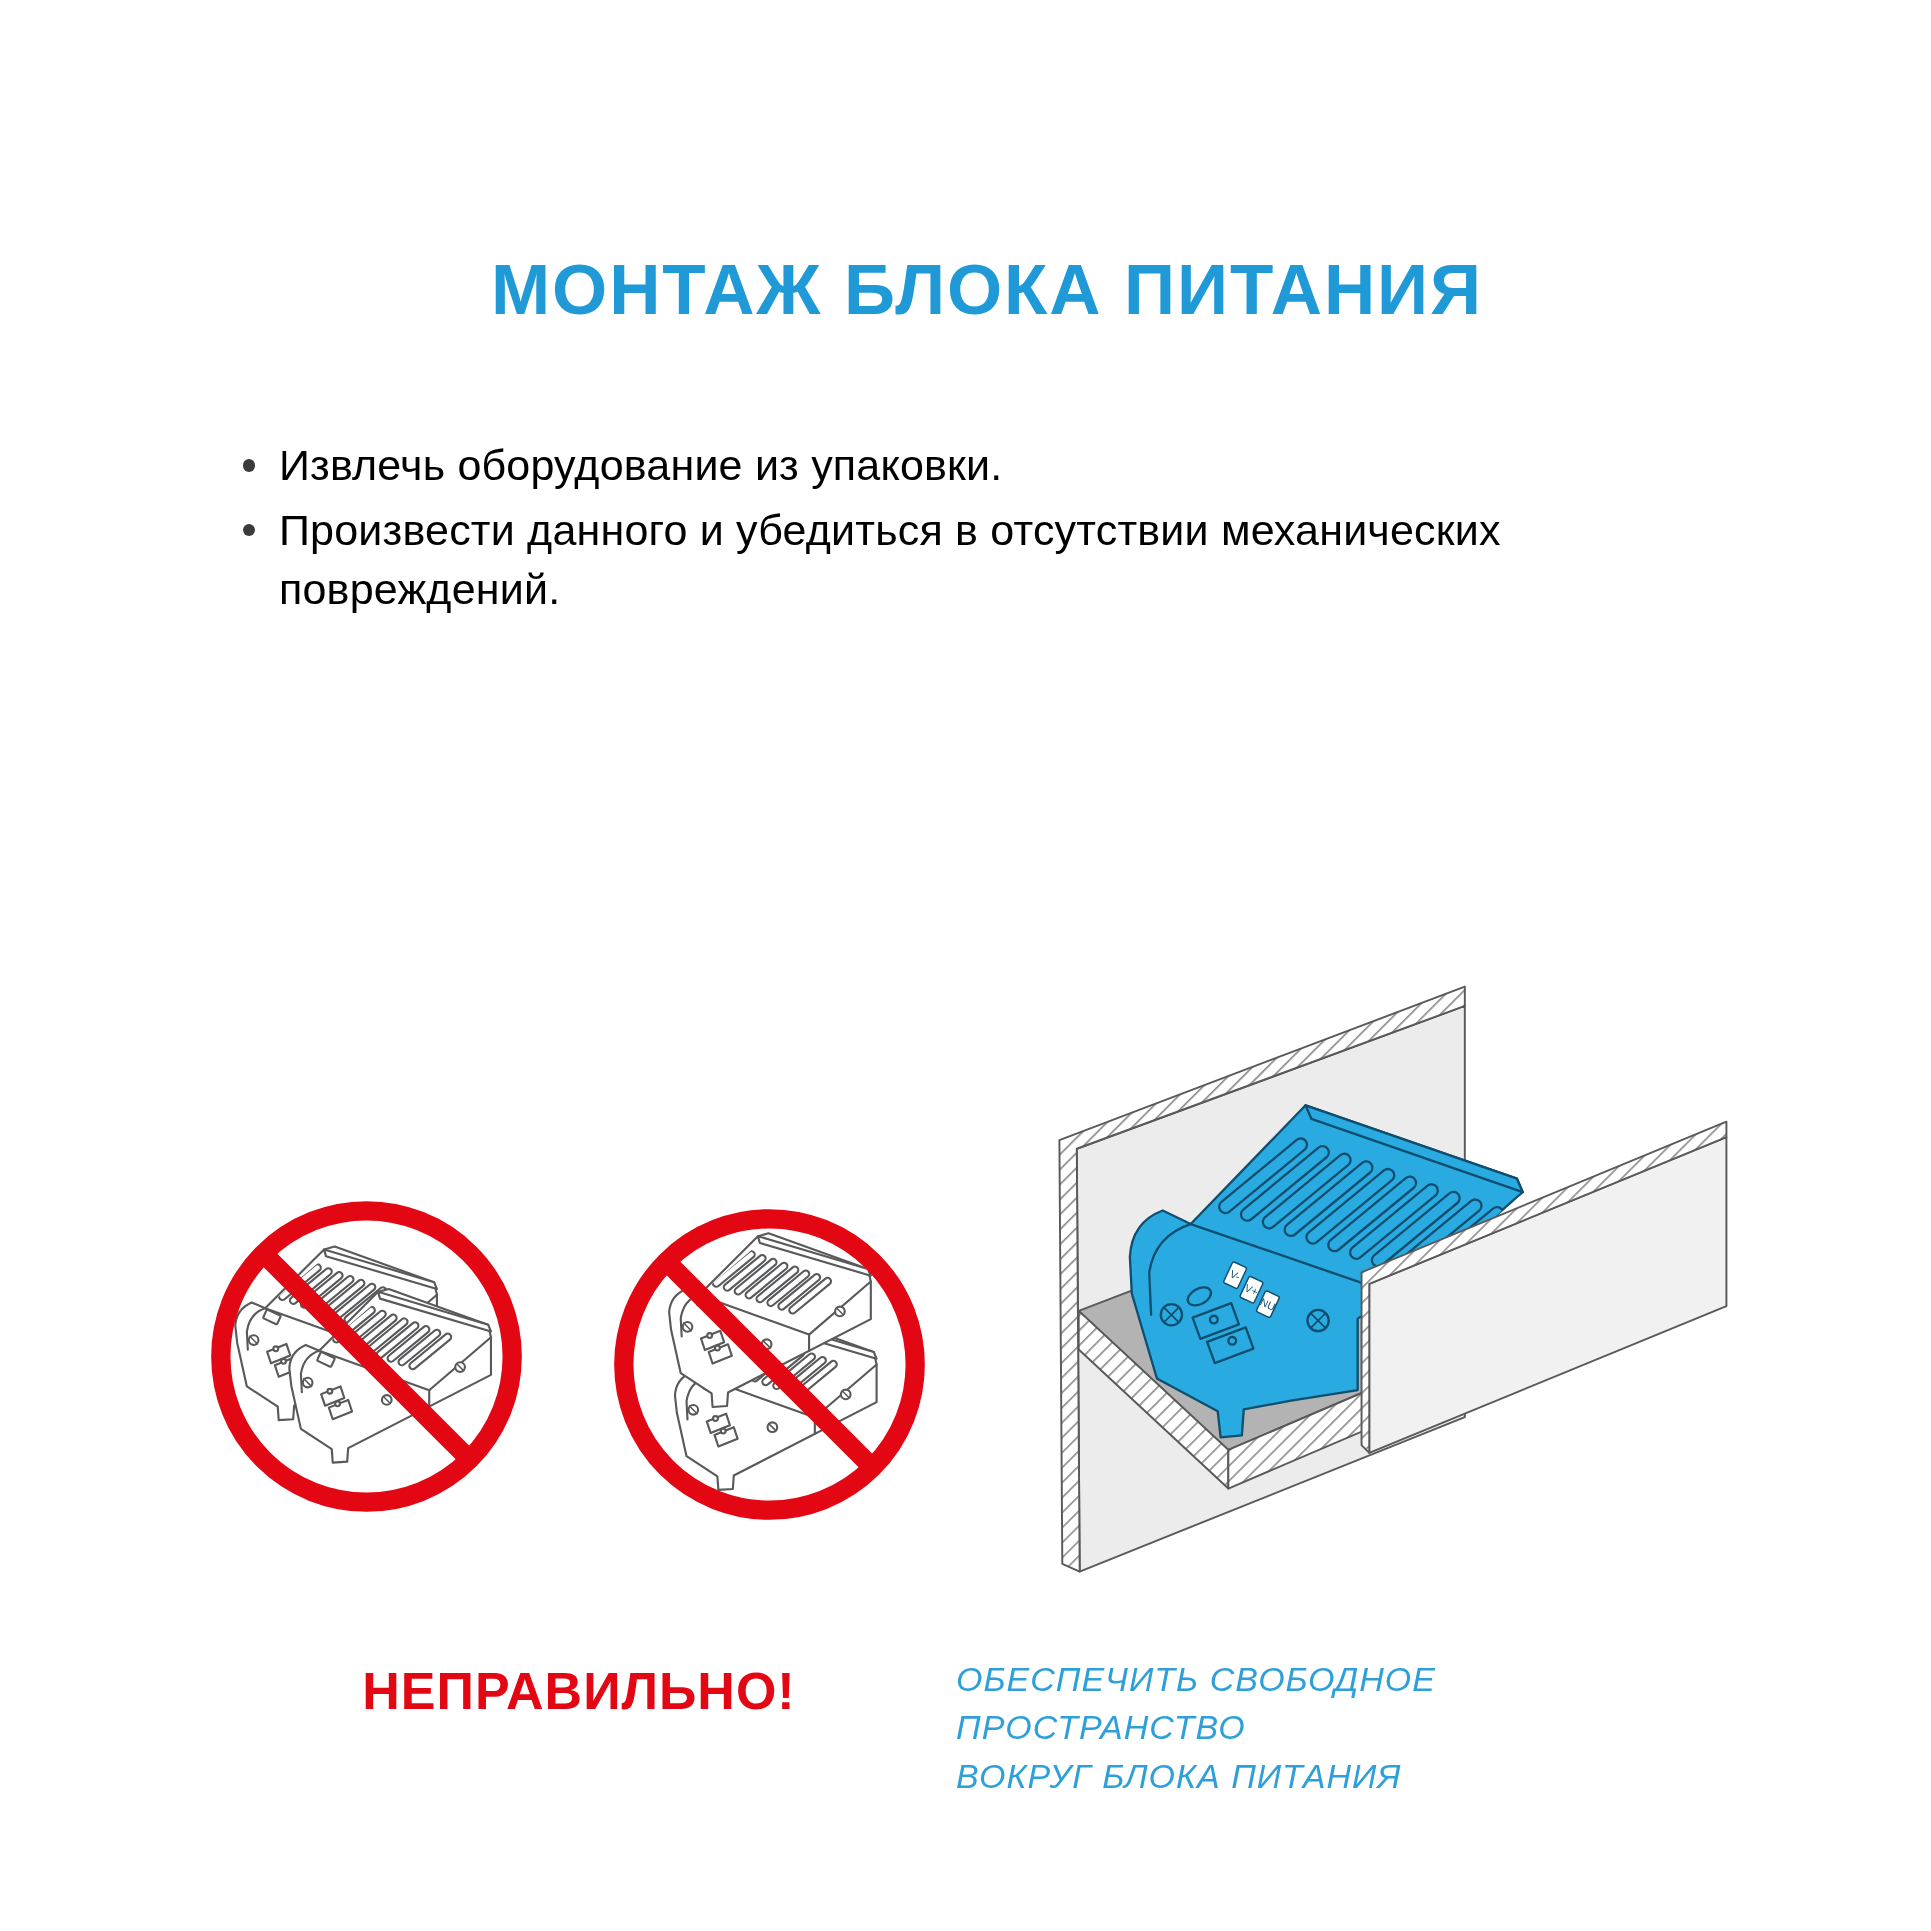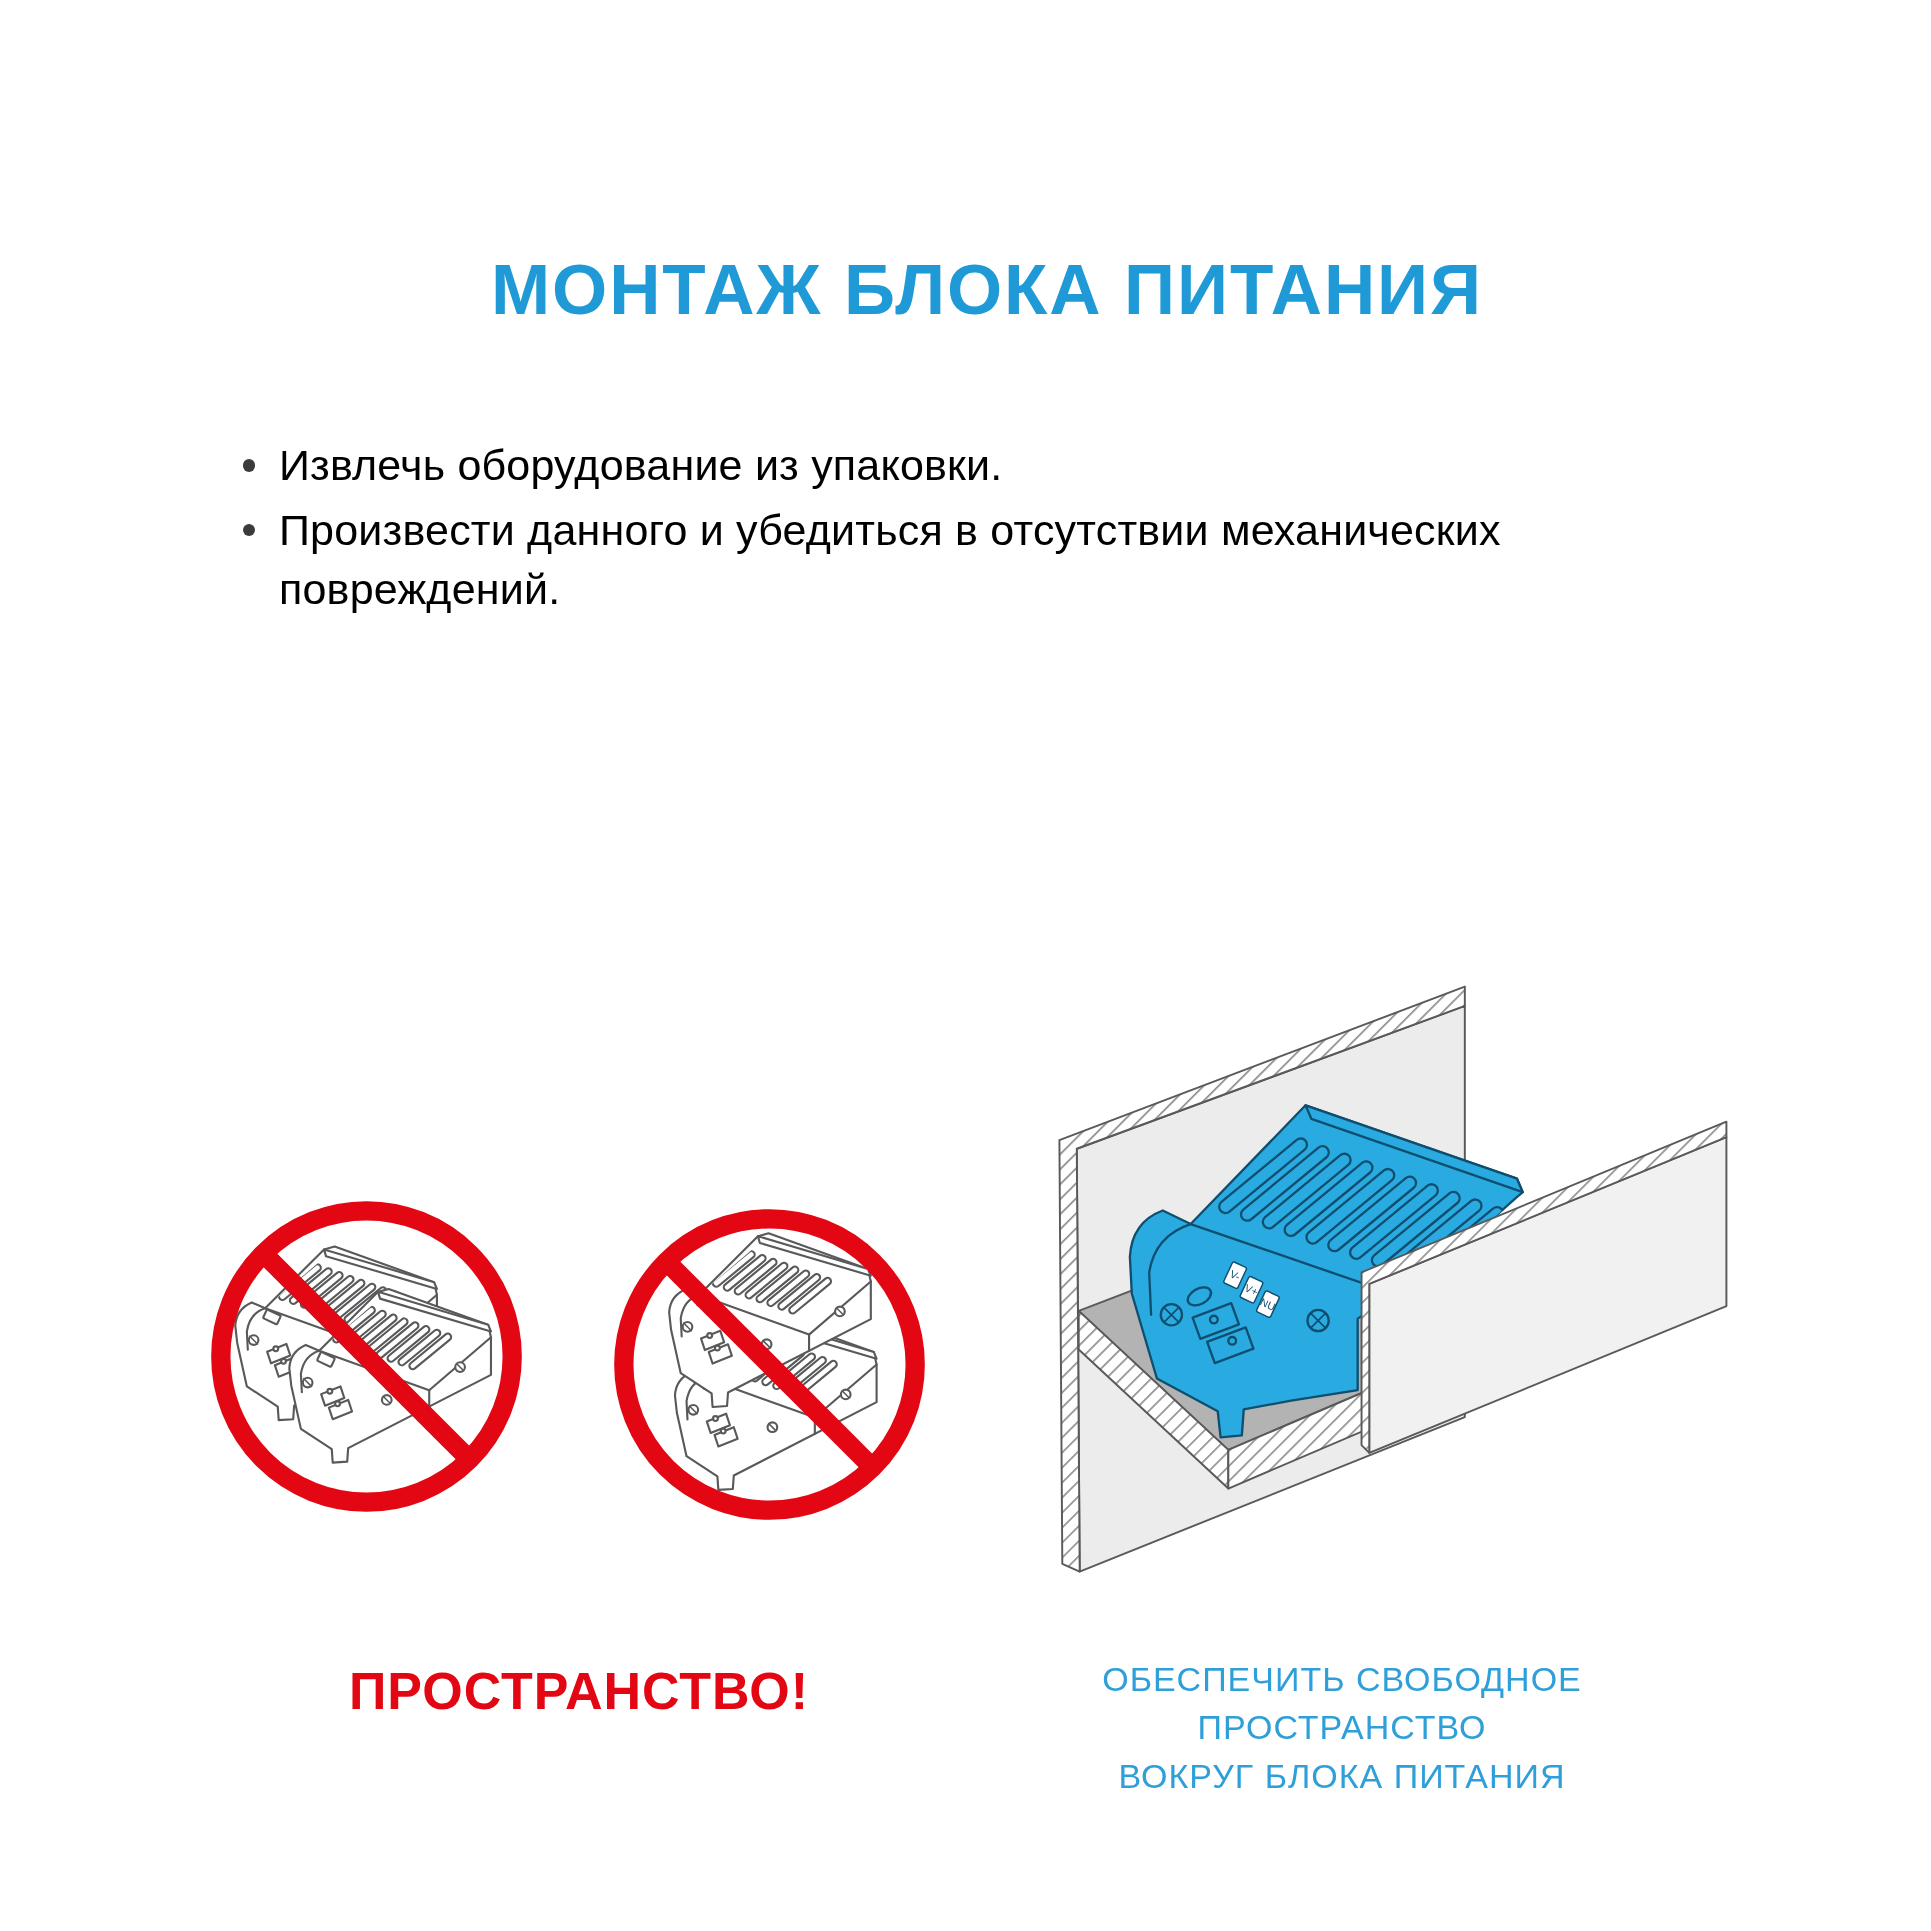--- a/index.html
+++ b/index.html
@@ -28,22 +28,22 @@
   .fig-no1 { position:absolute; left:188px; top:1178px; }
   .fig-no2 { position:absolute; left:591px; top:1186px; }
   .fig-ok  { position:absolute; left:1043px; top:975px; }
   .wrong-label {
     position:absolute; left:241px; top:1661px; width:676px;
     text-align:center; font-size:52px; font-weight:bold;
     color:#E30613; letter-spacing:1px;
   }
   .ok-caption {
     position:absolute; left:956px; top:1655px; width:772px;
-    text-align:center; font-size:34px; line-height:1.42;
-    color:#2E9FD8; letter-spacing:1px;
+    font-size:34px; line-height:1.42;
+    color:#2E9FD8; letter-spacing:1px;font-style:italic;
   }
   svg { display:block; }
   .svgtext { font-family:"Liberation Sans", sans-serif; }
 </style>
 </head>
 <body>
 
 <div class="page">
 
   <h1 class="title">МОНТАЖ БЛОКА ПИТАНИЯ</h1>
@@ -113,21 +113,21 @@
     <g transform="translate(62,42)">
       <use href="#psuLine" x="6" y="86"></use>
       <use href="#psuLine"></use>
     </g>
     <g fill="none" stroke="#E30613" stroke-width="20">
       <circle cx="185" cy="185" r="151"></circle>
       <line x1="78" y1="78" x2="292" y2="292"></line>
     </g>
   </svg>
 
-  <div class="wrong-label">ПРОСТРАНСТВО!</div>
+  <div class="wrong-label">НЕПРАВИЛЬНО!</div>
 
   <svg class="fig-ok" width="695" height="695" viewBox="0 0 720 720">
     <defs>
       <clipPath id="clipB">
           <path d="M153,258 L278,149 L497,225 L374,334 Z"></path>
         </clipPath>
       <g id="slatB">
           <rect x="-6.5" y="-57" width="13" height="114" rx="6.5" transform="rotate(50.5)"></rect>
         </g>
     </defs>

